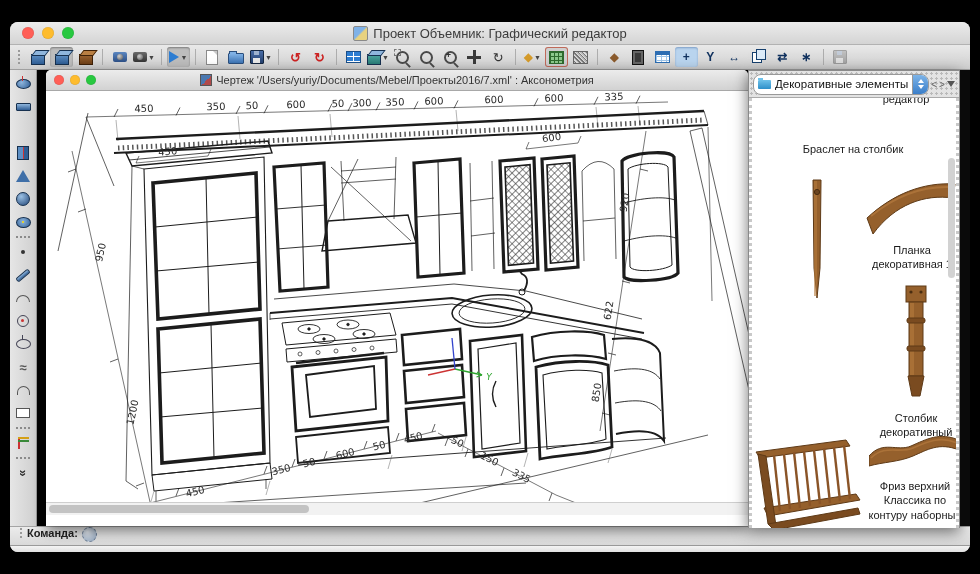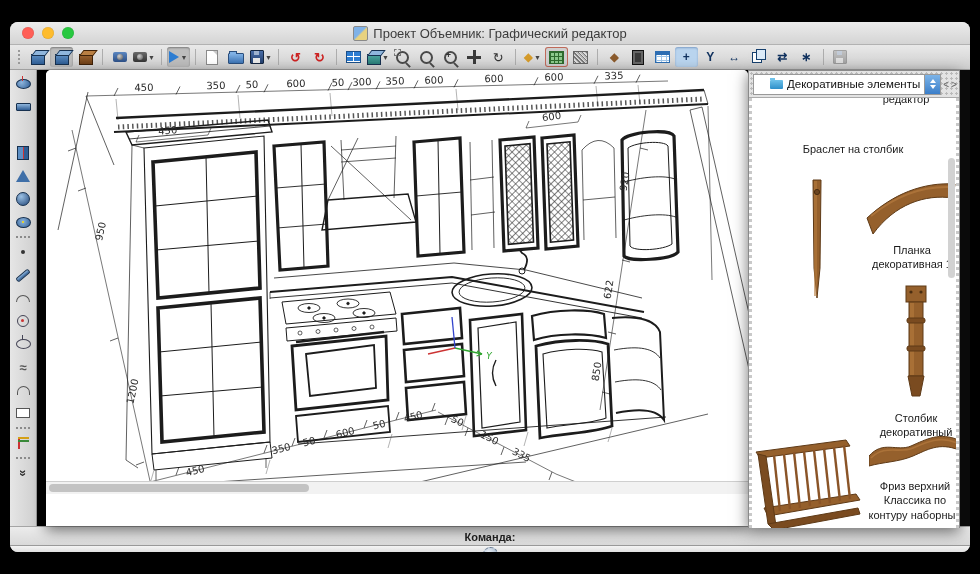--- a/index.html
+++ b/index.html
@@ -115,41 +115,41 @@
   .doc-glyph{width:10px;height:10px;background:linear-gradient(135deg,#4a78b0 55%,#b04a4a 55%);border:1px solid #555;}
   .canvas{position:relative;width:702px;height:424px;background:#fff;overflow:hidden;}
   .canvas svg{position:absolute;left:0;top:0;}
   .hscroll{position:absolute;left:0;bottom:0;width:702px;height:12px;background:#f2f2f2;border-top:1px solid #cfcfcf;}
   .hthumb{position:absolute;left:3px;top:2px;width:260px;height:8px;border-radius:4px;background:#c3c3c3;}
   
   .palette{position:absolute;left:738px;top:0;width:212px;height:458px;background:#e8e8e8;
     border:1px solid #8a8a8a;box-sizing:border-box;box-shadow:0 4px 14px rgba(0,0,0,.55);}
   .pal-head{height:26px;background-image:radial-gradient(#b9b9b9 1px,transparent 1.2px);background-size:5px 5px;
     background-color:#e3e3e3;border-bottom:1px solid #aaa;display:flex;align-items:center;padding:0 4px;gap:2px;}
-  .combo{flex:0 0 auto;display:flex;align-items:center;background:#fff;border:1px solid #999;border-radius:0;
-    height:19px;padding-left:16px;overflow:hidden;}
+  .combo{flex:0 0 auto;display:flex;align-items:center;background:#fff;border:1px solid #999;border-radius:8px;
+    height:19px;padding-left:4px;overflow:hidden;}
   .combo .cfolder{width:13px;height:9px;background:linear-gradient(#6fc2ea,#2d8fc9);border-radius:1px;position:relative;margin-right:4px;}
   .combo .cfolder::before{content:"";position:absolute;left:0;top:-2px;width:5px;height:2px;background:#6fc2ea;}
   .combo-label{font-size:11.5px;color:#111;white-space:nowrap;}
   .stepper{width:15px;height:19px;margin-left:4px;background:linear-gradient(#7db4e8,#3a7ec9);display:flex;
     flex-direction:column;align-items:center;justify-content:center;gap:2px;border-left:1px solid #999;}
   .stepper i{width:0;height:0;border-left:3px solid transparent;border-right:3px solid transparent;}
   .stepper .up{border-bottom:4px solid #fff;}
   .stepper .down{border-top:4px solid #fff;}
   .navbtn{width:14px;height:16px;display:flex;align-items:center;justify-content:center;font-size:10px;color:#666;}
   .pal-dd{margin-left:auto;width:0;height:0;border-left:4px solid transparent;border-right:4px solid transparent;border-top:6px solid #555;}
   .pal-list{position:relative;width:100%;height:430px;background:#fff;overflow:hidden;
     border-left:3px dotted #c9c9c9;border-right:3px dotted #c9c9c9;box-sizing:border-box;}
   .pal-item{position:absolute;display:flex;flex-direction:column;align-items:center;gap:3px;}
   .pal-label{font-size:11px;color:#1a1a1a;text-align:center;line-height:1.3;}
   .vscroll{position:absolute;right:1px;top:60px;width:7px;height:120px;border-radius:4px;background:#d2d2d2;}
   .darkstrip{position:absolute;left:950px;top:0;width:10px;height:456px;background:#0a0a0a;}
   
   .cmdrow{height:18px;background:linear-gradient(#ececec,#d9d9d9);border-top:1px solid #a5a5a5;
-    display:flex;align-items:center;padding:0 16px;gap:4px;flex-direction:column;}
+    display:flex;padding:0 9px;gap:4px;}
   .cmd-grip{width:4px;height:12px;background-image:radial-gradient(#9a9a9a 1px,transparent 1.2px);background-size:4px 4px;}
   .cmd-label{font-size:11px;font-weight:bold;color:#222;white-space:nowrap;}
   .cmd-field{flex:1;height:14px;background:#fff;border:1px solid #a5a5a5;border-radius:2px;display:flex;
     align-items:center;padding:0 4px;gap:3px;}
   .cmd-icon{width:10px;height:10px;background:linear-gradient(#cfe4f7,#7fb3e0);border:1px solid #4a7ab0;border-radius:2px;}
   .cmd-dd{width:0;height:0;border-left:3px solid transparent;border-right:3px solid transparent;border-top:4px solid #555;}
   .cmd-placeholder{font-size:11px;color:#9a9a9a;white-space:nowrap;overflow:hidden;}
   .gear{width:13px;height:13px;border-radius:50%;background:radial-gradient(circle at 35% 30%,#e8eef5,#8fa3bb);
     border:1px dashed #6a7d95;flex:0 0 auto;}
   
@@ -339,20 +339,31 @@
         <div class="lbtn">
           <span class="ic lt-profile"></span>
         </div>
         <span class="lsep"></span>
         <div class="lbtn">
           <span class="ic lt-more">»</span>
         </div>
       </div>
 
     <div class="docwin">
+      <div class="doc-titlebar">
+        <div class="doc-lights">
+          <span class="light red"></span>
+          <span class="light yellow"></span>
+          <span class="light green"></span>
+        </div>
+        <div class="doc-title">
+          <span class="doc-glyph"></span>
+          <span>Чертеж '/Users/yuriy/Documents/Mebel/Проекты2016/7.xml' : Аксонометрия</span>
+        </div>
+      </div>
 
       <div class="canvas">
       <svg width="702" height="424" viewBox="-10 0 702 424">
         <defs>
           <pattern id="lat" width="5" height="5" patternUnits="userSpaceOnUse" patternTransform="rotate(45)">
             <rect width="5" height="5" fill="#fff"></rect>
             <path d="M0,0 L0,5 M0,0 L5,0" stroke="#2a2a2a" stroke-width="1.2"></path>
           </pattern>
         </defs>
         <g stroke="#1c1c1c" stroke-width=".7" fill="none">

